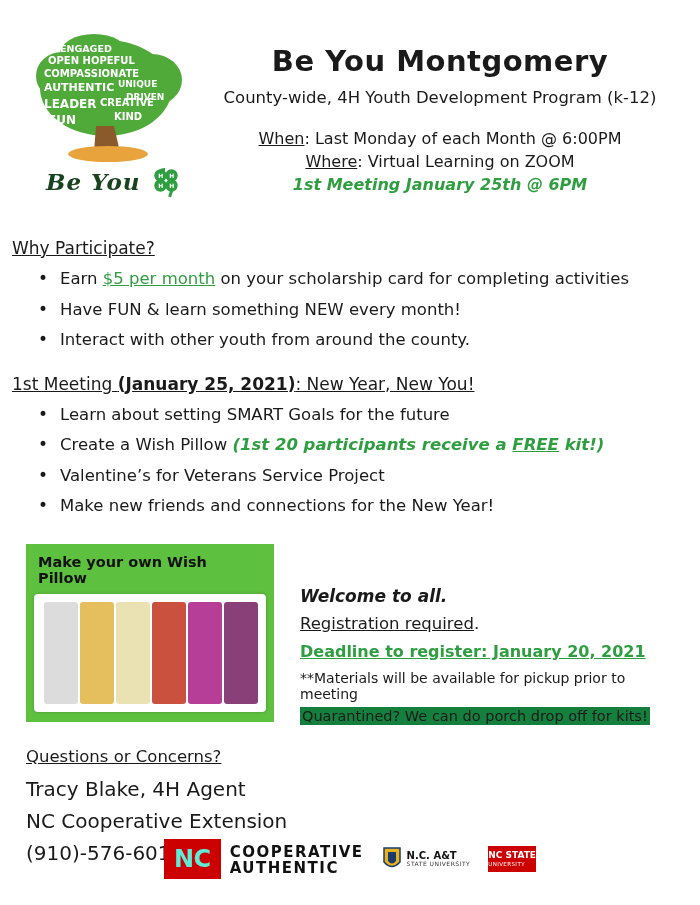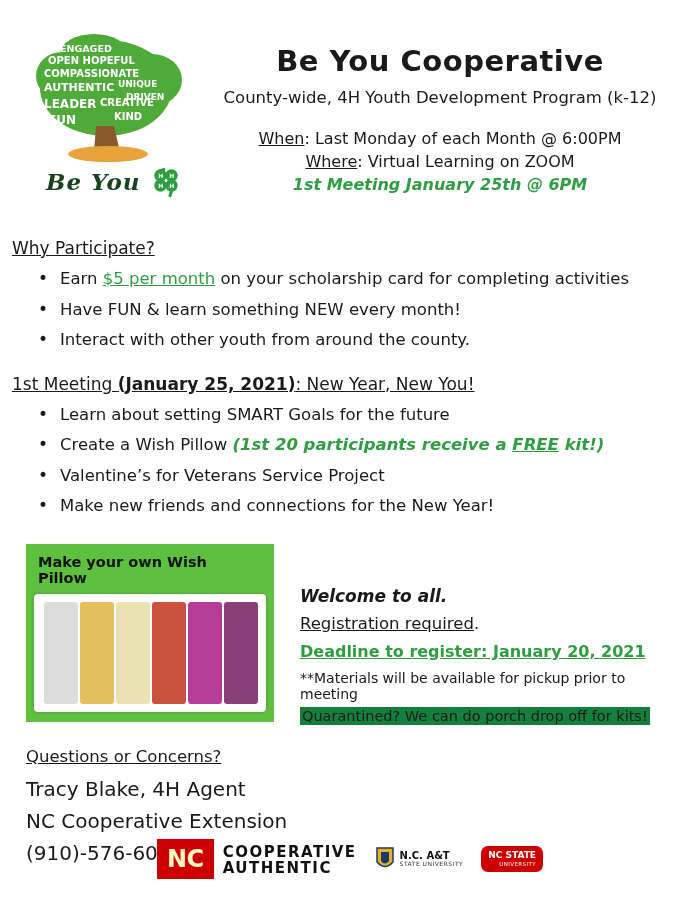--- a/index.html
+++ b/index.html
@@ -227,21 +227,21 @@
     justify-content: center;
     gap: 18px;
   }
   .nc-ext {
     display: flex;
     align-items: stretch;
     height: 40px;
   }
   .nc-box {
     background: #cc0000;
-    color: #fef9c3;
+    color: #5eead4;
     font-weight: bold;
     font-size: 24px;
     padding: 0 10px;
     display: flex;
     align-items: center;
     letter-spacing: -0.5px;
   }
   .ext-box {
     background: #ffffff;
     color: #111;
@@ -269,24 +269,23 @@
     font-size: 6px;
     font-weight: normal;
     letter-spacing: 0.5px;
     color: #333;
   }
   .ncsu {
     background: #cc0000;
     color: #fff;
     font-size: 9px;
     font-weight: bold;
-    text-align: right;
+    text-align: left;
     line-height: 1.2;
-    padding: 4px 7px;
-    border-radius: 7px;
+    padding: 4px 0;
   }
   .ncsu .sub {
     font-size: 5.5px;
     font-weight: normal;
     letter-spacing: 0.4px;
   }
 </style>
 </head>
 <body>
 
@@ -332,21 +331,21 @@
             <text x="9.3" y="13.6">H</text>
             <text x="20.3" y="13.6">H</text>
             <text x="9.3" y="23.6">H</text>
             <text x="20.3" y="23.6">H</text>
           </g>
         </svg>
       </div>
     </div>
 
     <div class="header-text">
-      <div class="title">Be You Cooperative</div>
+      <div class="title">Be You Montgomery</div>
       <div class="subtitle">County-wide, 4H Youth Development Program (k-12)</div>
       <div class="meta-line">
         <span class="u">When</span><span>: Last Monday of each Month @ 6:00PM</span>
       </div>
       <div class="meta-line">
         <span class="u">Where</span><span>: Virtual Learning on ZOOM</span>
       </div>
       <div class="meta-line green-italic">1st Meeting January 25th @ 6PM</div>
     </div>
   </div>

